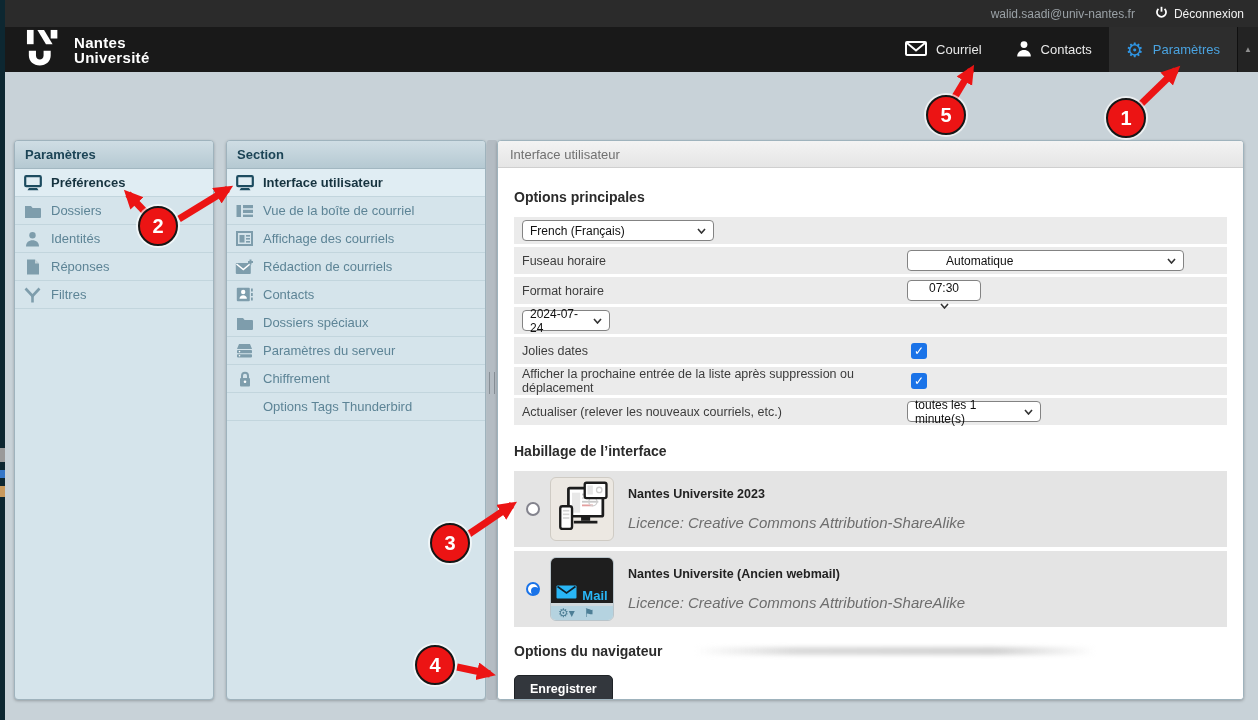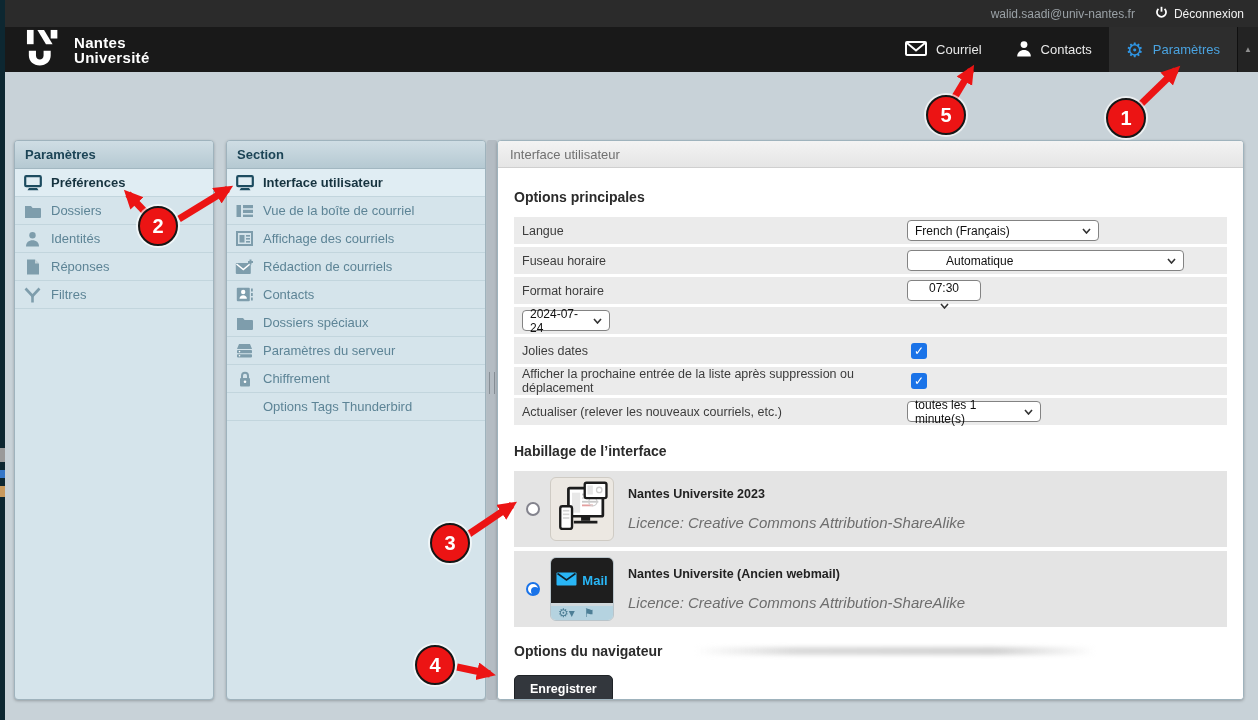--- a/index.html
+++ b/index.html
@@ -92,21 +92,21 @@
     margin-left:4px; cursor:pointer;
   }
   
   .skin-row { display:flex; align-items:center; background:#e4e4e4; padding:6px 10px; margin-bottom:4px; min-height:74px; }
   .radio { width:14px; height:14px; border-radius:50%; border:2px solid #83838d; background:#fff; margin:0 10px 0 2px; position:relative; flex:none; cursor:pointer; }
   .radio.checked { border-color:#1a73e8; }
   .radio.checked::after { content:""; position:absolute; left:3px; top:3px; width:8px; height:8px; border-radius:50%; background:#1a73e8; }
   .thumb { width:64px; height:64px; border-radius:6px; flex:none; overflow:hidden; border:1px solid #cfcbc4; }
   .thumb-devices { background:#ece8e2; display:flex; align-items:center; justify-content:center; }
   .thumb-classic { border:1px solid #b9c4ca; display:flex; flex-direction:column; }
-  .thumb-classic .tc-top { height:52px; background:#1e1e1e; display:flex; align-items:center; justify-content:center; gap:5px; }
+  .thumb-classic .tc-top { height:52px; background:#1e1e1e; display:flex; align-items:flex-end; justify-content:center; gap:5px; }
   .thumb-classic .tc-top .mail-word { color:#29b6f6; font-weight:bold; font-size:13px; }
   .thumb-classic .tc-mid { height:3px; background:#d0d8dc; }
   .thumb-classic .tc-bottom { flex:1; background:#b5d3e0; display:flex; align-items:center; gap:9px; padding-left:7px; color:#4d7f96; font-size:12px; }
   .skin-info { margin-left:14px; }
   .skin-name { font-size:12.5px; font-weight:bold; color:#222; }
   .skin-licence { font-size:15px; font-style:italic; color:#6d6d6d; margin-top:13px; }
   
   .heading-row { display:flex; align-items:center; margin-top:16px; }
   .heading-row .section-title { margin:0; }
   .blur-bar {
@@ -345,21 +345,20 @@
     <div class="grip"></div>
   </div>
 
 <div class="panel" id="panel-main">
   <div id="main-header">Interface utilisateur</div>
   <div id="main-content">
 
     <div class="section-title">Options principales</div>
 
     <div class="form-row">
-      <span class="form-label">Langue</span>
       <span class="select w-lang">
         <span>French (Français)</span>
         <span class="chev">
             <svg width="9" height="6" viewBox="0 0 9 6">
               <polyline points="1,1 4.5,5 8,1" fill="none" stroke="#333" stroke-width="1.6"></polyline>
             </svg>
           </span>
       </span>
     </div>
 

